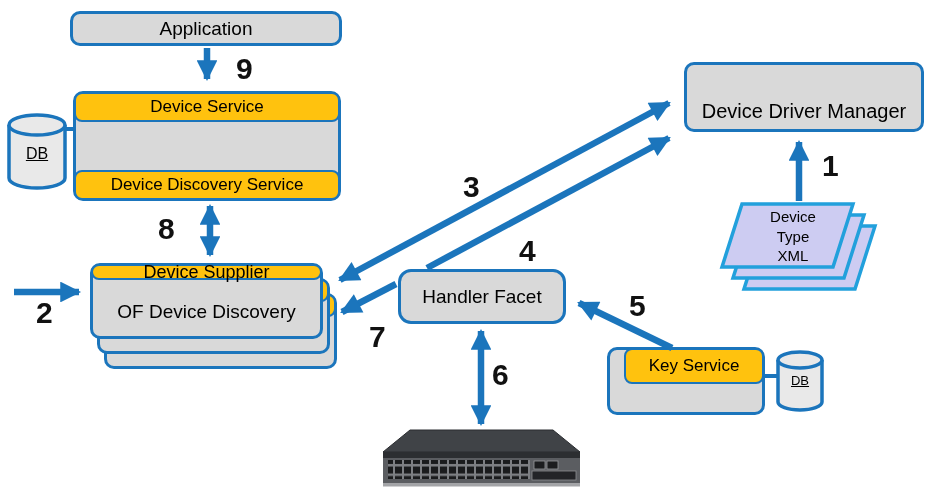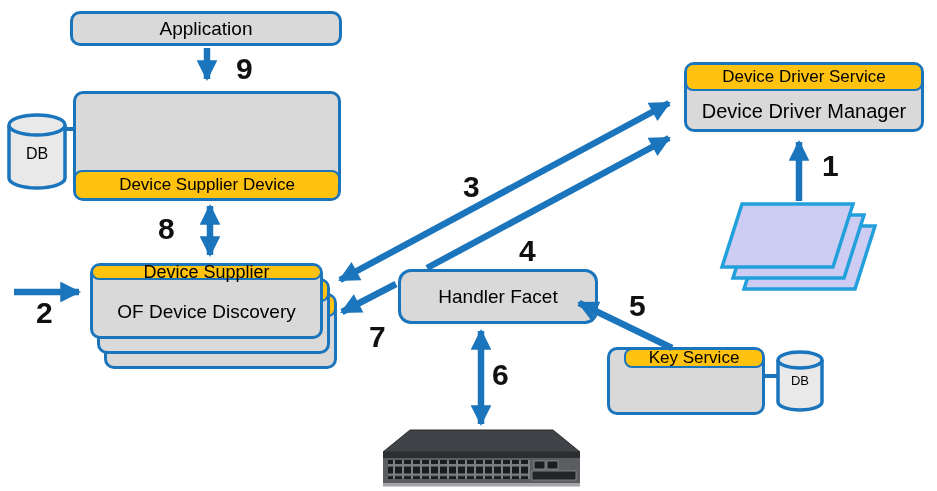--- a/index.html
+++ b/index.html
@@ -21,21 +21,21 @@
     border:2px solid var(--blue);background:var(--orange);
     border-radius:8px;display:flex;align-items:center;justify-content:center;
     font-size:17px;white-space:nowrap;
   }
   .simplebox{display:flex;align-items:center;justify-content:center;font-size:19px;}
   .num{
     position:absolute;font-size:30px;font-weight:bold;color:#111;line-height:1;
   }
   .cyl{position:absolute;}
   .cyl .db-label{
-    position:absolute;left:0;right:0;text-align:center;font-size:16px;color:#000;
+    position:absolute;left:0;right:0;text-align:center;font-size:16px;color:#000;text-decoration:underline;
   }
   .connector{position:absolute;background:var(--blue);height:4px;z-index:1;}
   .arrows{position:absolute;left:0;top:0;z-index:6;pointer-events:none;}
   .layer2{z-index:2;}
   .xml-text{
     position:absolute;left:723px;top:207px;width:140px;text-align:center;
     font-size:15px;line-height:1.3;z-index:3;
   }
   .switch-wrap{position:absolute;left:376px;top:427px;z-index:2;}
 </style>
@@ -45,21 +45,22 @@
 <div class="canvas">
 
   <div class="connector" style="left:58px;top:127px;width:20px;"></div>
   <div class="connector" style="left:760px;top:374px;width:22px;"></div>
 
   <div class="box simplebox layer2" style="left:70px;top:11px;width:272px;height:35px;">
     <span>Application</span>
   </div>
 
   <div class="box layer2" style="left:73px;top:91px;width:268px;height:110px;">
-    <div class="strip" style="bottom:-2px;height:30px;">Device Supplier Device</div>
+    <div class="strip" style="top:-2px;height:30px;">Device Service</div>
+    <div class="strip" style="bottom:-2px;height:30px;">Device Discovery Service</div>
   </div>
 
   <div class="cyl layer2" style="left:6px;top:112px;width:62px;height:80px;">
     <svg width="62" height="80" viewBox="0 0 62 80">
       <path d="M3,13 v53 a28,10 0 0 0 56,0 v-53" fill="var(--grey_light)" stroke="var(--blue)" stroke-width="3.5"></path>
       <ellipse cx="31" cy="13" rx="28" ry="10" fill="var(--grey_light)" stroke="var(--blue)" stroke-width="3.5"></ellipse>
     </svg>
     <div class="db-label" style="top:33px;">DB</div>
   </div>
 
@@ -67,47 +68,51 @@
     <div class="strip" style="top:-2px;height:23px;"></div>
   </div>
   <div class="box layer2" style="left:97px;top:278px;width:233px;height:76px;">
     <div class="strip" style="top:-2px;height:23px;"></div>
   </div>
   <div class="box layer2" style="left:90px;top:263px;width:233px;height:76px;">
     <div class="strip" style="top:-2px;height:16px;font-size:18px;">Device Supplier</div>
     <div class="body-label" style="top:21px;height:50px;font-size:19px;">OF Device Discovery</div>
   </div>
 
-  <div class="box simplebox layer2" style="left:398px;top:269px;width:200px;height:55px;border-radius:13px;">
+  <div class="box simplebox layer2" style="left:398px;top:269px;width:168px;height:55px;border-radius:13px;">
     <span>Handler Facet</span>
   </div>
 
   <div class="box layer2" style="left:684px;top:62px;width:240px;height:70px;">
-    <div class="strip" style="top:-2px;height:28px;">Device Driver Service</div>
     <div class="body-label" style="top:26px;height:40px;">Device Driver Manager</div>
   </div>
 
   <div class="box layer2" style="left:607px;top:347px;width:158px;height:68px;">
-    <div class="strip" style="top:-2px;height:20px;margin-left:16px;">Key Service</div>
+    <div class="strip" style="top:-2px;height:36px;margin-left:16px;">Key Service</div>
   </div>
 
   <div class="cyl layer2" style="left:775px;top:350px;width:50px;height:64px;">
     <svg width="50" height="64" viewBox="0 0 50 64">
       <path d="M3,10 v42 a22,8 0 0 0 44,0 v-42" fill="var(--grey_light)" stroke="var(--blue)" stroke-width="3.5"></path>
       <ellipse cx="25" cy="10" rx="22" ry="8" fill="var(--grey_light)" stroke="var(--blue)" stroke-width="3.5"></ellipse>
     </svg>
     <div class="db-label" style="top:23px;font-size:13px;">DB</div>
   </div>
 
   <div style="position:absolute;left:700px;top:195px;z-index:2;">
     <svg width="190" height="110" viewBox="0 0 190 110">
       <polygon points="64,31 175,31 155,94 44,94" fill="var(--xml_fill)" stroke="var(--xml_border)" stroke-width="3.5"></polygon>
       <polygon points="53,20 164,20 144,83 33,83" fill="var(--xml_fill)" stroke="var(--xml_border)" stroke-width="3.5"></polygon>
       <polygon points="42,9 153,9 133,72 22,72" fill="var(--xml_fill)" stroke="var(--xml_border)" stroke-width="3.5"></polygon>
     </svg>
+  </div>
+  <div class="xml-text">
+    <div>Device</div>
+    <div>Type</div>
+    <div>XML</div>
   </div>
 
   <div class="switch-wrap">
     <svg width="210" height="64" viewBox="0 0 210 64">
       <polygon points="34,3 177,3 204,25 7,25" fill="#404347" stroke="#2b2d30" stroke-width="1"></polygon>
       <rect x="7" y="25" width="197" height="31" fill="#5b5d61"></rect>
       <rect x="7" y="25" width="197" height="6" fill="#2c2e31"></rect>
       <rect x="12" y="33" width="142" height="19" fill="#7d7f83"></rect>
       <rect x="12" y="33" width="142" height="19" fill="url(#ports)"></rect>
       <rect x="158" y="34" width="11" height="8" fill="#1c1d1f" stroke="#9a9b9e" stroke-width="0.8"></rect>

